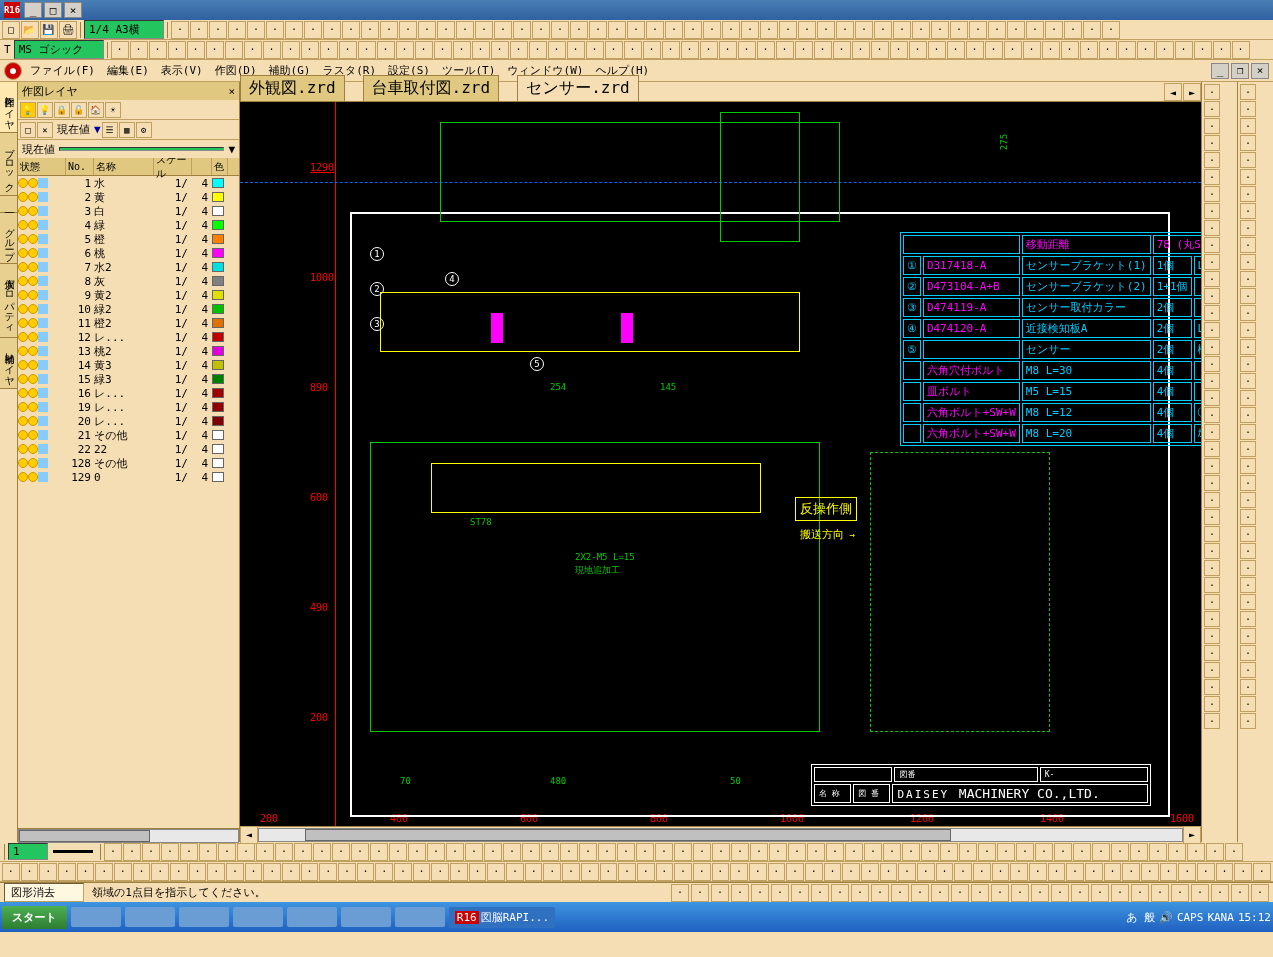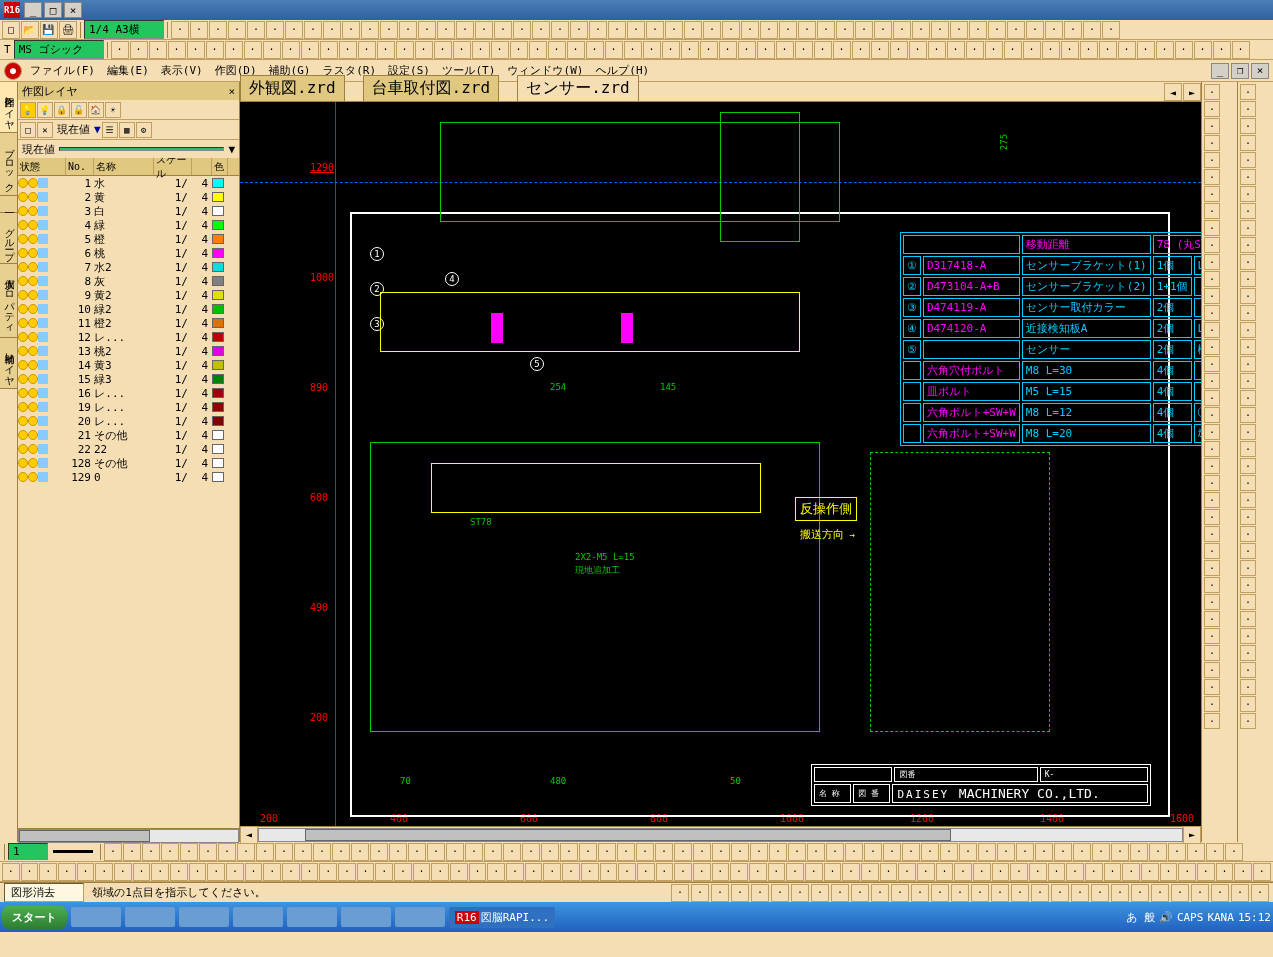--- a/index.html
+++ b/index.html
@@ -43,21 +43,21 @@
 .drawing-canvas { flex: 1; background: #000; position: relative; overflow: hidden; }
 .right-toolbar { width: 36px; background: #f5deb3; display: flex; flex-direction: column; gap: 1px; padding: 2px; border-left: 1px solid #a08040; }
 .right-toolbar .tool-btn { width: 16px; height: 16px; }
 .right-cols { display: flex; }
 .hscroll-row { height: 16px; display: flex; align-items: center; background: #f5deb3; border-top: 1px solid #a08040; }
 .scroll-track { flex: 1; height: 14px; background: #e8e8e8; border: 1px solid #888; position: relative; }
 .scroll-thumb { position: absolute; height: 100%; background: #c0c0c0; border: 1px solid #666; }
 .status-row { height: 20px; display: flex; align-items: center; border-top: 1px solid #a08040; padding: 0 4px; gap: 8px; }
 .status-box { border: 1px inset #c0a060; padding: 1px 6px; background: #fff8e0; min-width: 80px; }
 .taskbar { height: 30px; background: linear-gradient(#3d95e0, #2060c0); display: flex; align-items: center; padding: 0 2px; }
-.start-btn { background: linear-gradient(#4caf50, #2e7d32); color: #fff; padding: 4px 10px; border-radius: 7px; font-weight: bold; cursor: pointer; font-size: 12px; }
+.start-btn { background: linear-gradient(#4caf50, #2e7d32); color: #fff; padding: 4px 10px; border-radius: 1px; font-weight: bold; cursor: pointer; font-size: 12px; }
 .task-item { background: #5090d0; margin-left: 4px; padding: 3px 6px; border-radius: 2px; color: #fff; font-size: 10px; cursor: pointer; }
 .task-item.blur { background: #6a9dd4; width: 50px; height: 20px; }
 .tray { margin-left: auto; display: flex; align-items: center; gap: 4px; color: #fff; font-size: 10px; }
 .input-row { height: 18px; display: flex; align-items: center; padding: 0 4px; gap: 4px; }
 .field-box { background: #22c55e; border: 1px inset #888; padding: 1px 4px; }
 
 .dwg-frame { position: absolute; border: 2px solid #fff; }
 .dwg-text { position: absolute; color: #0c0; font-size: 9px; }
 .dwg-ruler { position: absolute; color: #f00; font-size: 10px; }
 .parts-table { position: absolute; border: 1px solid #0cf; font-size: 8px; }

